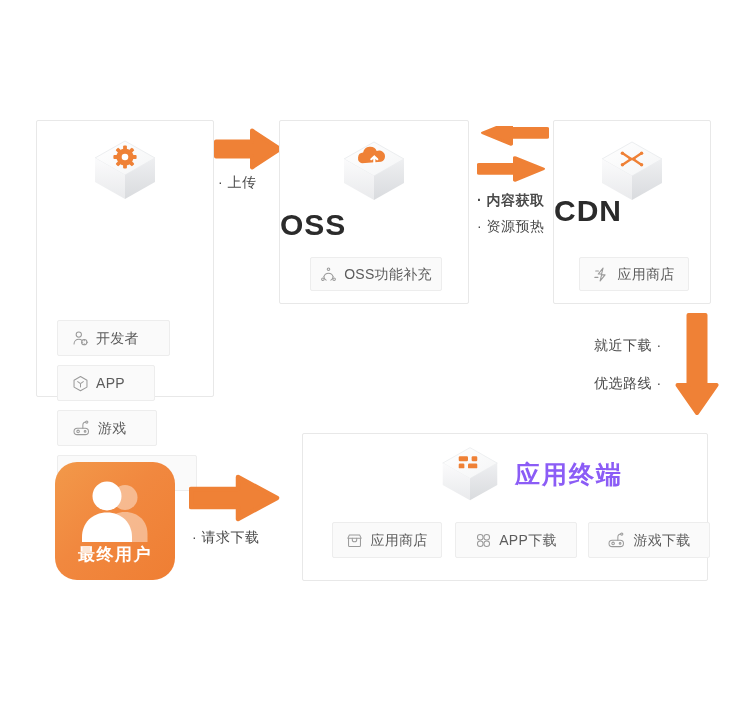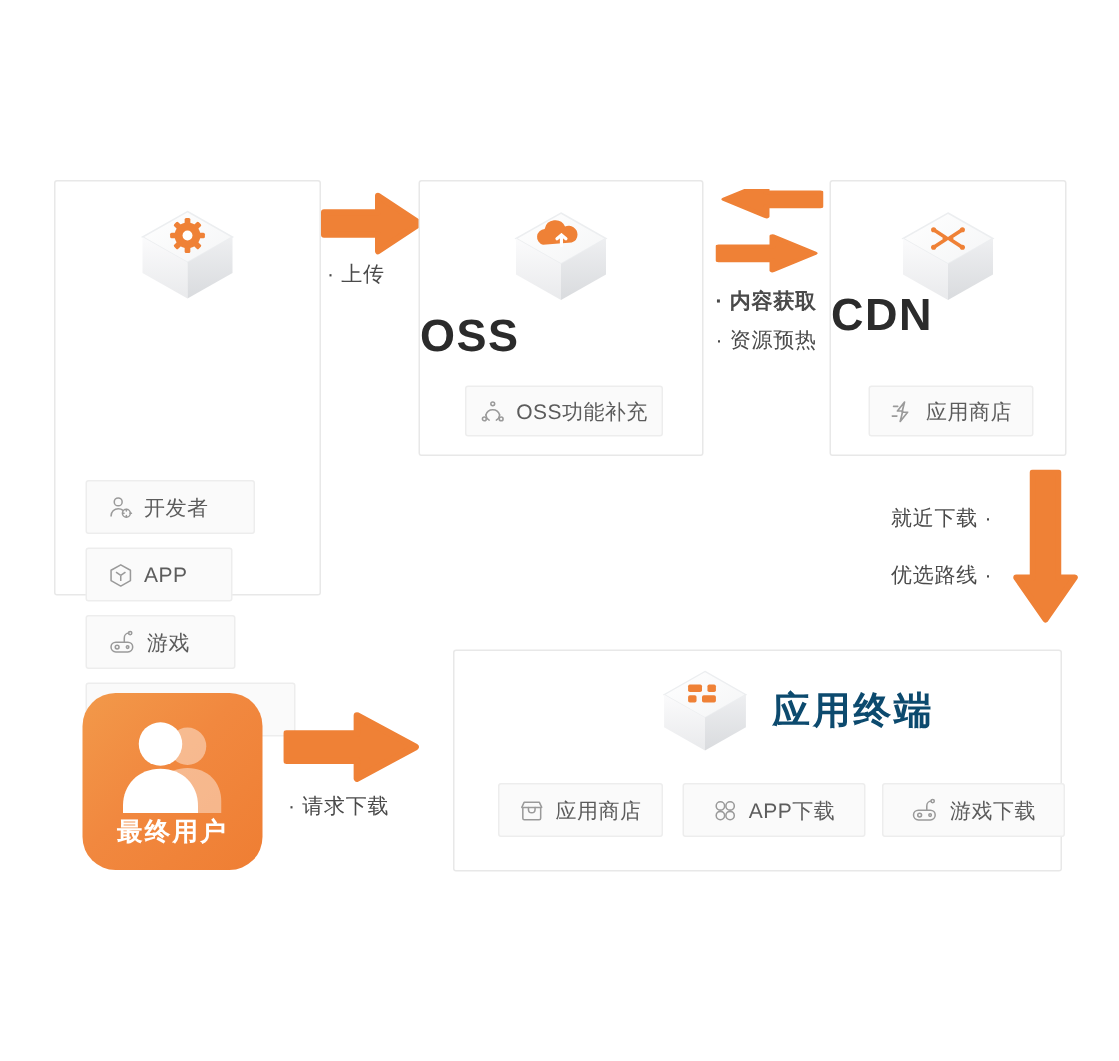--- a/index.html
+++ b/index.html
@@ -103,21 +103,21 @@
   
   .term-head {
     position: absolute;
     display: flex;
     align-items: center;
     gap: 14px;
   }
   .term-title {
     font-size: 25px;
     font-weight: bold;
-    color: #0c4a6e;
+    color: #8b5cf6;
     letter-spacing: 2px;
     line-height: 1;
   }
 </style>
 </head>
 <body>
 
 <div id="canvas">
 
   <div class="panel" style="left:36px; top:120px; width:178px; height:277px;">

